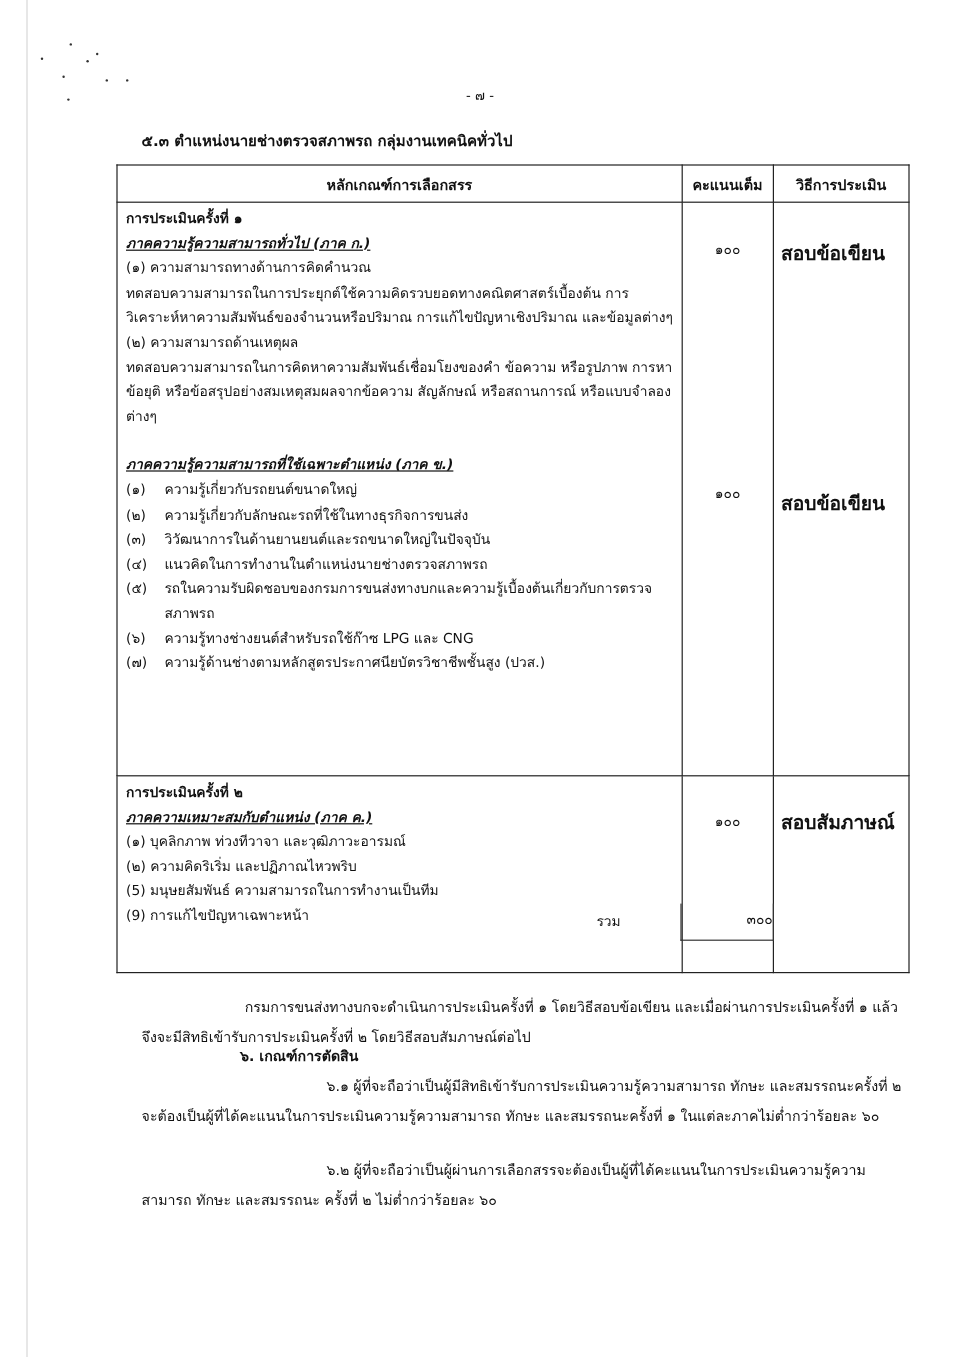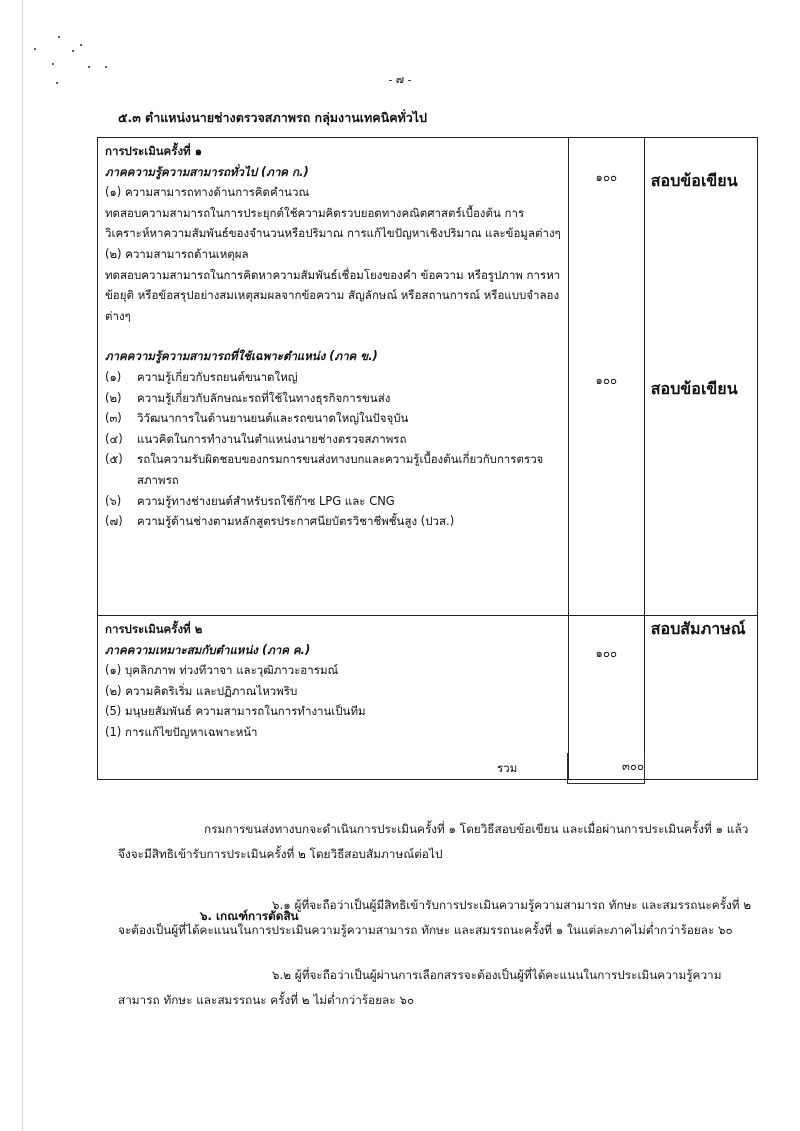--- a/index.html
+++ b/index.html
@@ -15,32 +15,32 @@
     position: absolute; left: 97px; top: 137px; border-collapse: collapse; width: 661px;
     table-layout: fixed;
   }
   table.crit td, table.crit th { border: 1.2px solid #222; vertical-align: top; padding: 0; }
   table.crit th { height: 30px; font-weight: bold; font-size: 12px; text-align: center; vertical-align: middle; }
   .c1 { width: 470px; }
   .c2 { width: 76px; }
   .c3 { width: 113px; }
   .cell-inner { padding: 3px 4px 0 7px; line-height: 20.6px; }
   .bold { font-weight: bold; }
-  .ul { font-weight: bold; font-style: italic; }
+  .ul { text-decoration: underline; font-weight: bold; font-style: italic; }
   .indent-list .li { display: flex; }
   .indent-list .num { width: 32px; flex: none; }
   .hang { padding-left: 32px; }
   .score { text-align: center; font-size: 11.5px; }
   .method { padding-left: 6px; font-weight: bold; font-size: 16px; }
   .gap { height: 20px; }
   .total-row { position: absolute; top: 753px; left: 97px; width: 661px; height: 32px; }
   .total-label { position: absolute; left: 400px; top: 6px; font-size: 11.5px; }
   .total-box { position: absolute; left: 470px; top: 0; width: 76px; height: 30px; border: 1px solid #333; border-top: none; text-align: right; line-height: 26px; }
   .para { position: absolute; left: 118px; width: 640px; line-height: 25px; font-size: 11.8px; }
-  .p-indent { text-indent: 86px; }
+  .p-indent { text-indent: 86px; margin-top: 10px; }
   .h6 { font-weight: bold; }
 </style>
 </head>
 <body>
 
 <div class="scan-edge"></div>
 <div>
   <div class="speck" style="left:34px;top:48px"></div>
   <div class="speck" style="left:52px;top:63px"></div>
   <div class="speck" style="left:58px;top:36px"></div>
@@ -54,20 +54,25 @@
 <div class="page-num">- ๗ -</div>
 <div class="section-title">๕.๓ ตำแหน่งนายช่างตรวจสภาพรถ กลุ่มงานเทคนิคทั่วไป</div>
 
 <table class="crit">
   <colgroup>
       <col class="c1">
       <col class="c2">
       <col class="c3">
     </colgroup>
   <tbody>
+      <tr>
+    <th>หลักเกณฑ์การเลือกสรร</th>
+    <th>คะแนนเต็ม</th>
+    <th>วิธีการประเมิน</th>
+  </tr>
 
   <tr style="height:478px">
     <td>
       <div class="cell-inner">
         <div class="bold">การประเมินครั้งที่ ๑</div>
         <div class="ul">ภาคความรู้ความสามารถทั่วไป (ภาค ก.)</div>
         <div>(๑) ความสามารถทางด้านการคิดคำนวณ</div>
         <div>ทดสอบความสามารถในการประยุกต์ใช้ความคิดรวบยอดทางคณิตศาสตร์เบื้องต้น การวิเคราะห์หาความสัมพันธ์ของจำนวนหรือปริมาณ การแก้ไขปัญหาเชิงปริมาณ และข้อมูลต่างๆ</div>
         <div>(๒) ความสามารถด้านเหตุผล</div>
         <div>ทดสอบความสามารถในการคิดหาความสัมพันธ์เชื่อมโยงของคำ ข้อความ หรือรูปภาพ การหาข้อยุติ หรือข้อสรุปอย่างสมเหตุสมผลจากข้อความ สัญลักษณ์ หรือสถานการณ์ หรือแบบจำลองต่างๆ</div>
@@ -117,34 +122,34 @@
   </tr>
 
   <tr style="height:164px">
     <td>
       <div class="cell-inner">
         <div class="bold">การประเมินครั้งที่ ๒</div>
         <div class="ul">ภาคความเหมาะสมกับตำแหน่ง (ภาค ค.)</div>
         <div>(๑) บุคลิกภาพ ท่วงทีวาจา และวุฒิภาวะอารมณ์</div>
         <div>(๒) ความคิดริเริ่ม และปฏิภาณไหวพริบ</div>
         <div>(5) มนุษยสัมพันธ์ ความสามารถในการทำงานเป็นทีม</div>
-        <div>(1) การแก้ไขปัญหาเฉพาะหน้า</div>
+        <div>(9) การแก้ไขปัญหาเฉพาะหน้า</div>
       </div>
     </td>
     <td>
       <div class="score" style="margin-top:28px">๑๐๐</div>
     </td>
     <td>
-      <div class="method" style="">สอบสัมภาษณ์</div>
+      <div class="method" style="margin-top:26px">สอบสัมภาษณ์</div>
     </td>
   </tr>
 </tbody>
   </table>
 
 <div class="total-row">
   <div class="total-label">รวม</div>
   <div class="total-box">๓๐๐</div>
 </div>
 
 <div class="para p-indent" style="top:817px">กรมการขนส่งทางบกจะดำเนินการประเมินครั้งที่ ๑ โดยวิธีสอบข้อเขียน และเมื่อผ่านการประเมินครั้งที่ ๑ แล้ว จึงจะมีสิทธิเข้ารับการประเมินครั้งที่ ๒ โดยวิธีสอบสัมภาษณ์ต่อไป</div>
-<div class="para h6" style="top:904px;left:200px;width:400px">๖.   เกณฑ์การตัดสิน</div>
+<div class="para h6" style="top:868px;left:200px;width:400px">๖.   เกณฑ์การตัดสิน</div>
 <div class="para" style="top:893px;text-indent:154px">๖.๑    ผู้ที่จะถือว่าเป็นผู้มีสิทธิเข้ารับการประเมินความรู้ความสามารถ ทักษะ และสมรรถนะครั้งที่ ๒ จะต้องเป็นผู้ที่ได้คะแนนในการประเมินความรู้ความสามารถ ทักษะ และสมรรถนะครั้งที่ ๑ ในแต่ละภาคไม่ต่ำกว่าร้อยละ ๖๐</div>
 <div class="para" style="top:963px;text-indent:154px">๖.๒    ผู้ที่จะถือว่าเป็นผู้ผ่านการเลือกสรรจะต้องเป็นผู้ที่ได้คะแนนในการประเมินความรู้ความสามารถ ทักษะ และสมรรถนะ ครั้งที่ ๒ ไม่ต่ำกว่าร้อยละ ๖๐</div>
 
 </body></html>

